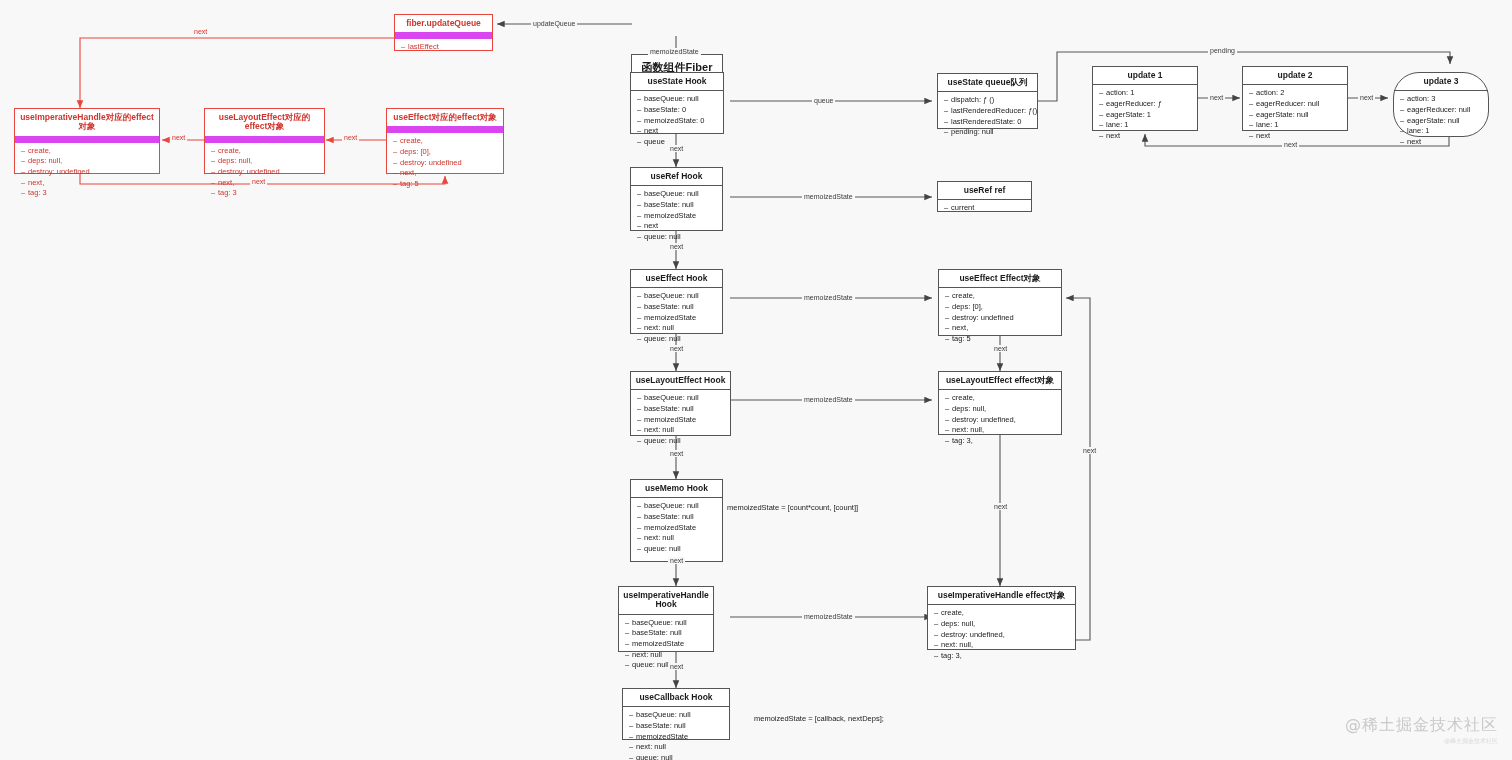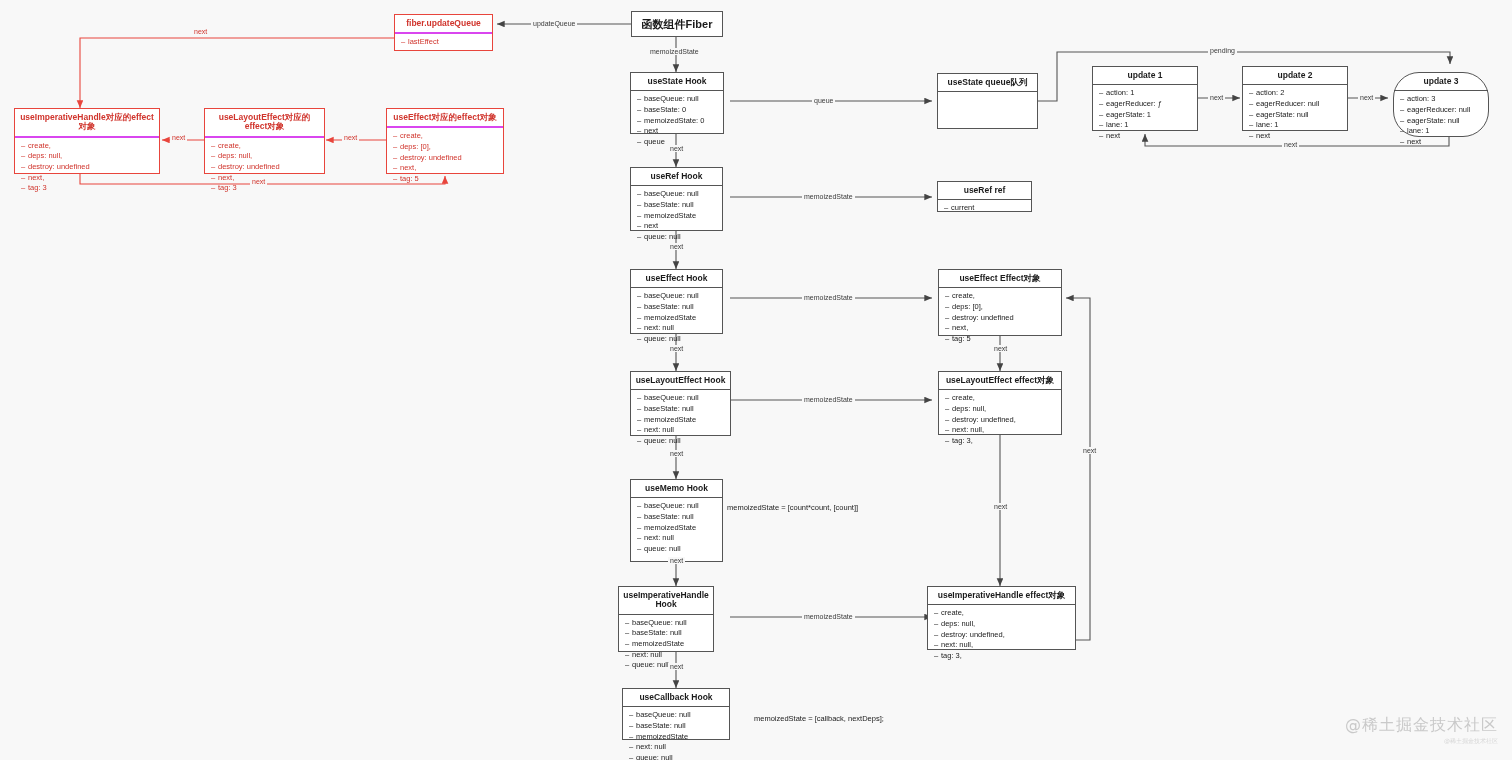--- a/index.html
+++ b/index.html
@@ -35,21 +35,21 @@
   .node .hd {
     text-align: center;
     font-size: 8.5px;
     font-weight: bold;
     color: #1b1b1b;
     padding: 4px 4px 4px 4px;
     border-bottom: 1px solid #555555;
     line-height: 1.1;
   }
   .node.red .hd {
-    border-bottom: 2px solid #d946ef;
+    border-bottom: 7px solid #d946ef;
     color: #d0342c;
   }
   .node .bd {
     padding: 3px 6px 4px 6px;
   }
   .node .row {
     font-size: 7.5px;
     color: #222222;
     line-height: 1.42;
     white-space: nowrap;
@@ -58,20 +58,21 @@
     color: #d0342c;
   }
   .node .row .dash {
     display: inline-block;
     width: 7px;
   }
   .node.plain {
     display: flex;
     align-items: center;
     justify-content: center;
+    margin-top: 43px;
   }
   .node.plain .hd {
     border-bottom: none;
     font-size: 11px;
     padding: 0;
   }
   .wire-label {
     position: absolute;
     font-size: 7px;
     color: #3a3a3a;
@@ -216,20 +217,26 @@
       <div class="row"><span class="dash">–</span><span>baseQueue: null</span></div>
       <div class="row"><span class="dash">–</span><span>baseState: 0</span></div>
       <div class="row"><span class="dash">–</span><span>memoizedState: 0</span></div>
       <div class="row"><span class="dash">–</span><span>next</span></div>
       <div class="row"><span class="dash">–</span><span>queue</span></div>
     </div>
   </div>
 
   <div class="node" style="left:937px; top:73px; width:101px; height:56px;">
     <div class="hd">useState queue队列</div>
+    <div class="bd">
+      <div class="row"><span class="dash">–</span><span>dispatch: ƒ ()</span></div>
+      <div class="row"><span class="dash">–</span><span>lastRenderedReducer: ƒ()</span></div>
+      <div class="row"><span class="dash">–</span><span>lastRenderedState: 0</span></div>
+      <div class="row"><span class="dash">–</span><span>pending: null</span></div>
+    </div>
   </div>
 
   <div class="node" style="left:1092px; top:66px; width:106px; height:65px;">
     <div class="hd">update 1</div>
     <div class="bd">
       <div class="row"><span class="dash">–</span><span>action: 1</span></div>
       <div class="row"><span class="dash">–</span><span>eagerReducer: ƒ</span></div>
       <div class="row"><span class="dash">–</span><span>eagerState: 1</span></div>
       <div class="row"><span class="dash">–</span><span>lane: 1</span></div>
       <div class="row"><span class="dash">–</span><span>next</span></div>

